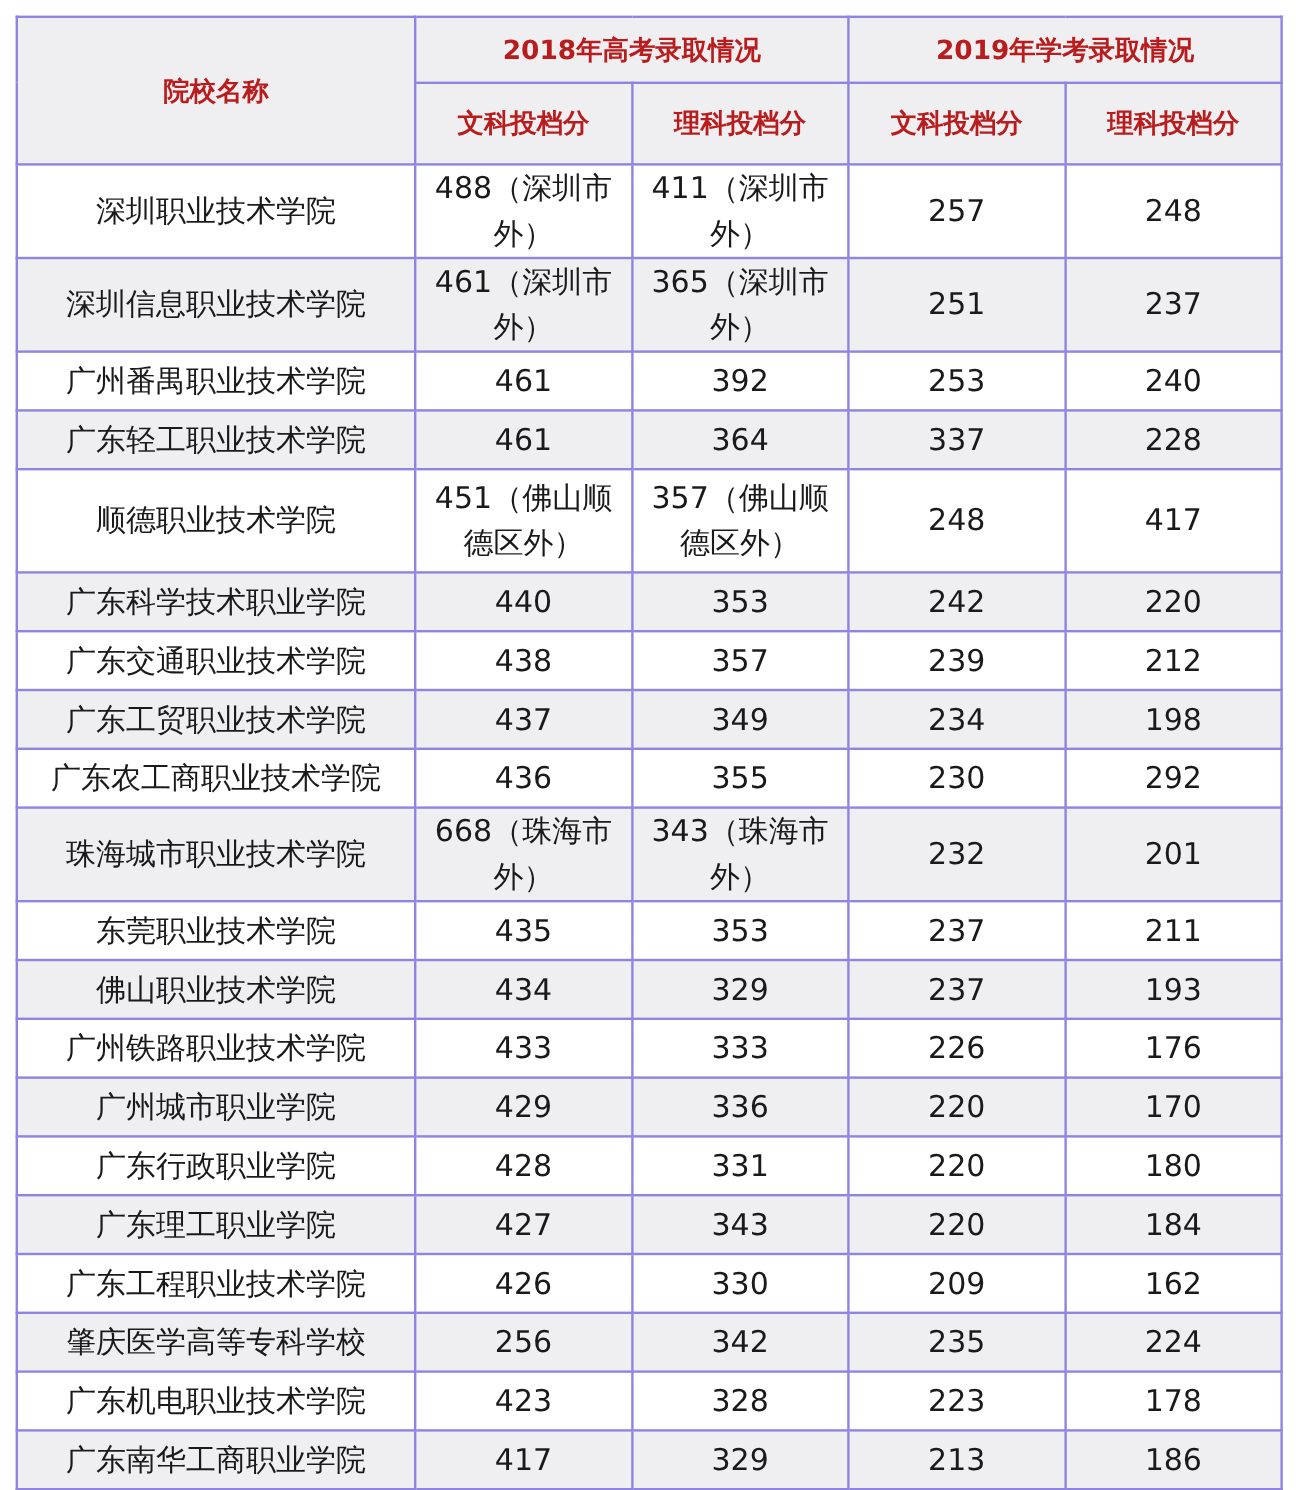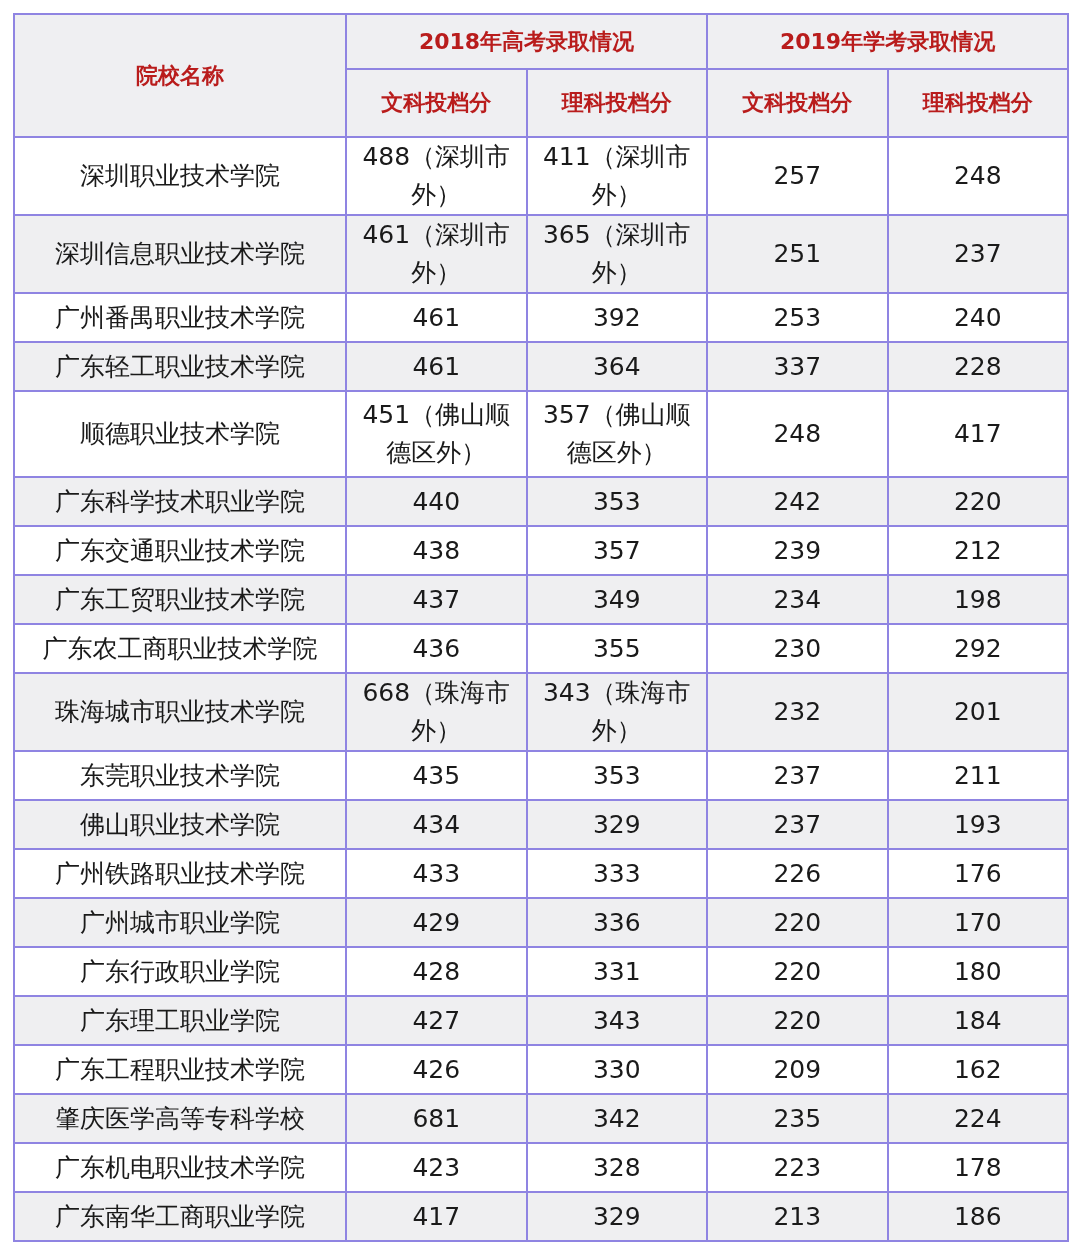--- a/index.html
+++ b/index.html
@@ -166,21 +166,21 @@
     </tr>
     <tr class="r-single odd">
       <td>广东工程职业技术学院</td>
       <td>426</td>
       <td>330</td>
       <td>209</td>
       <td>162</td>
     </tr>
     <tr class="r-single even">
       <td>肇庆医学高等专科学校</td>
-      <td>681</td>
+      <td>256</td>
       <td>342</td>
       <td>235</td>
       <td>224</td>
     </tr>
     <tr class="r-single odd">
       <td>广东机电职业技术学院</td>
       <td>423</td>
       <td>328</td>
       <td>223</td>
       <td>178</td>

